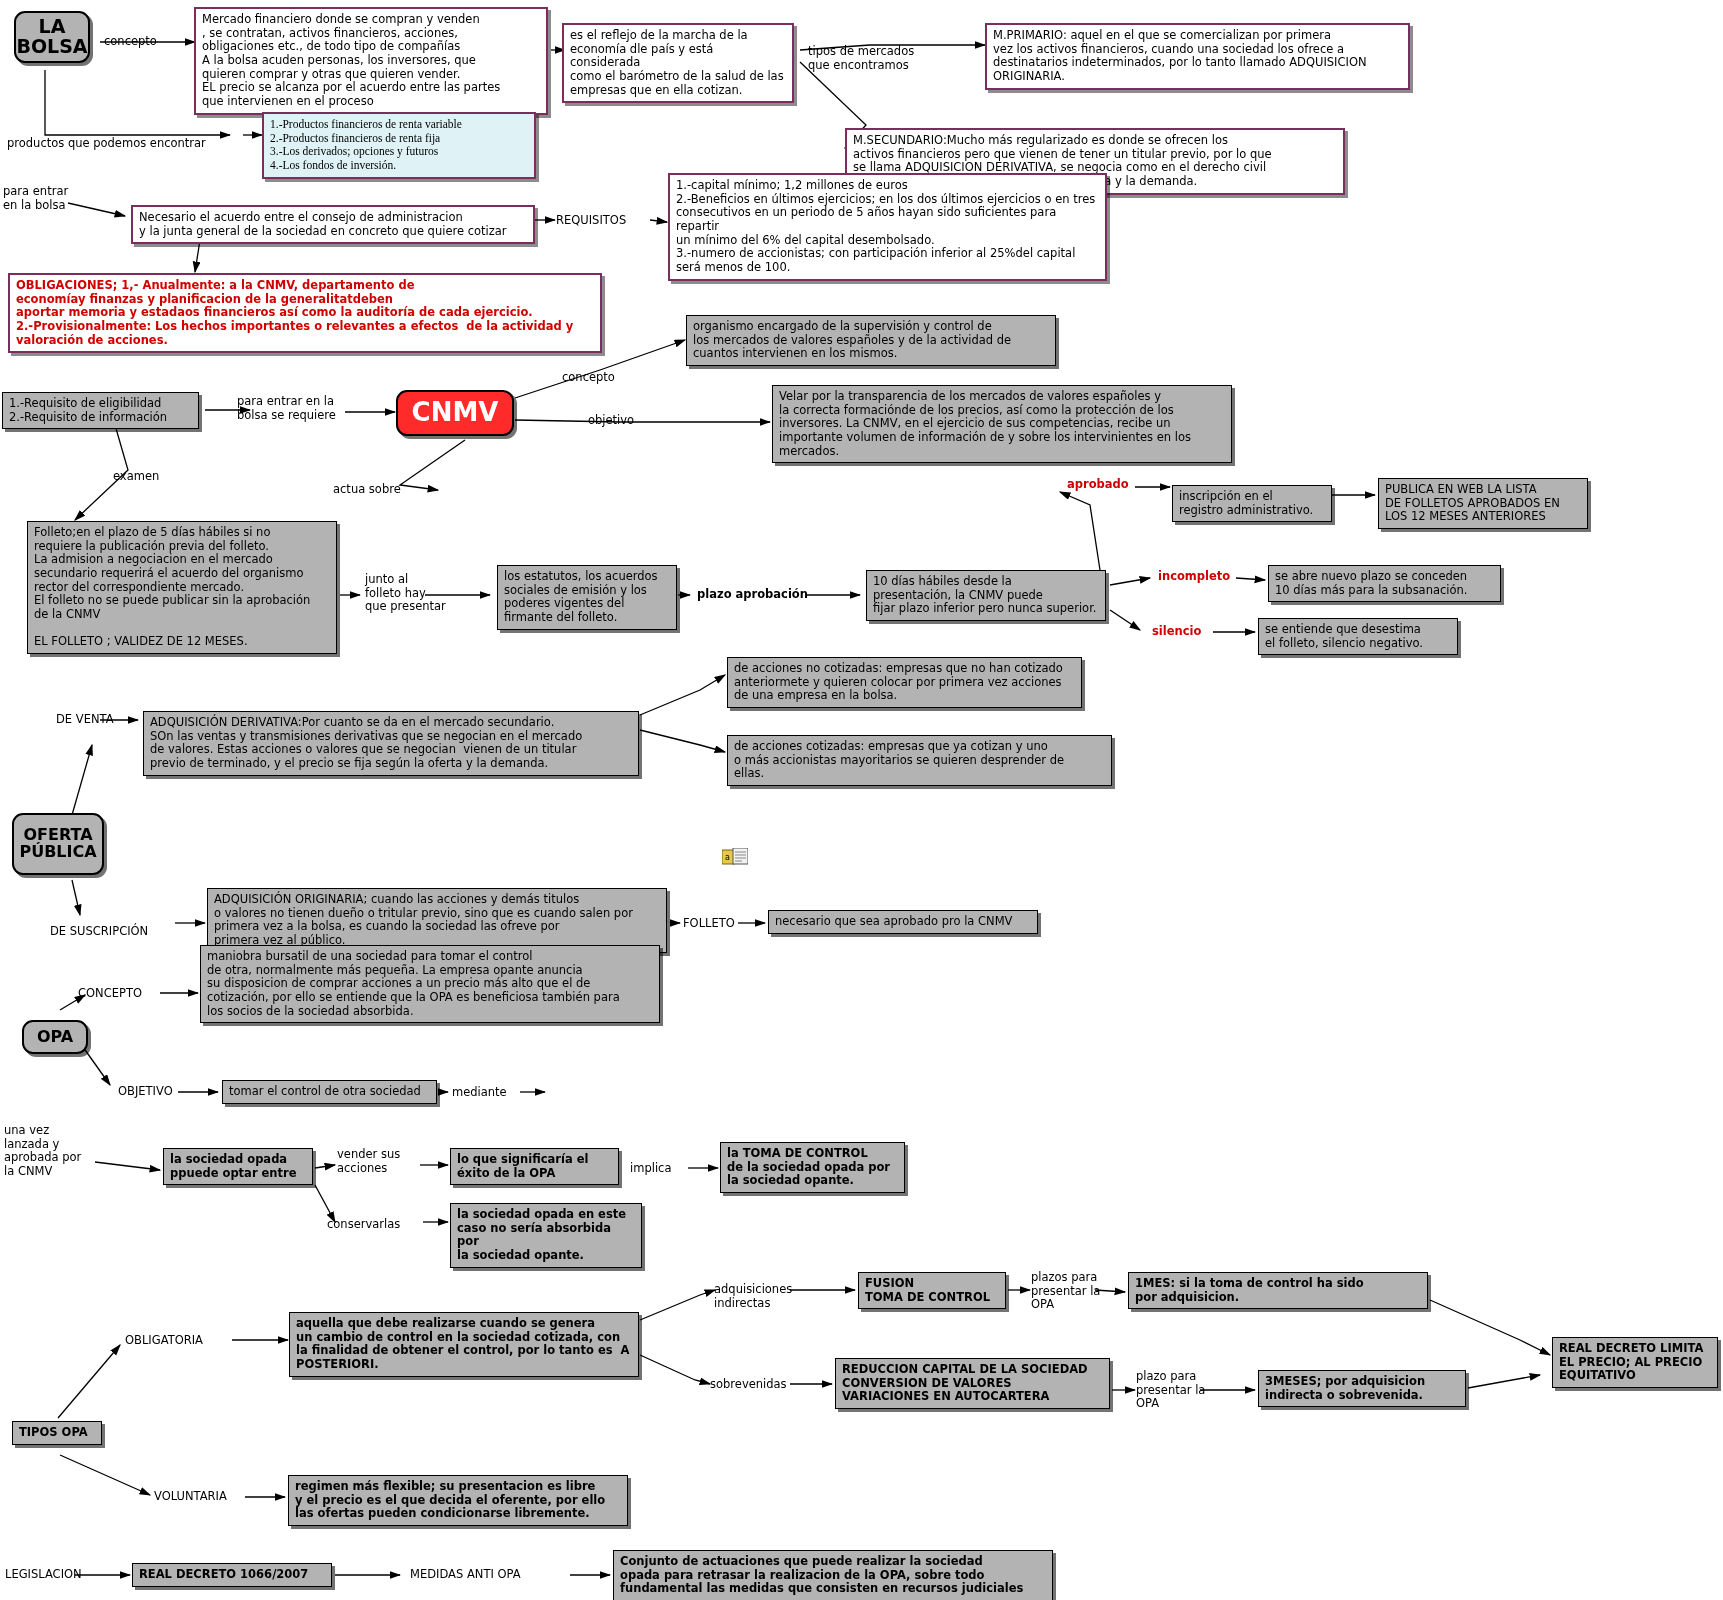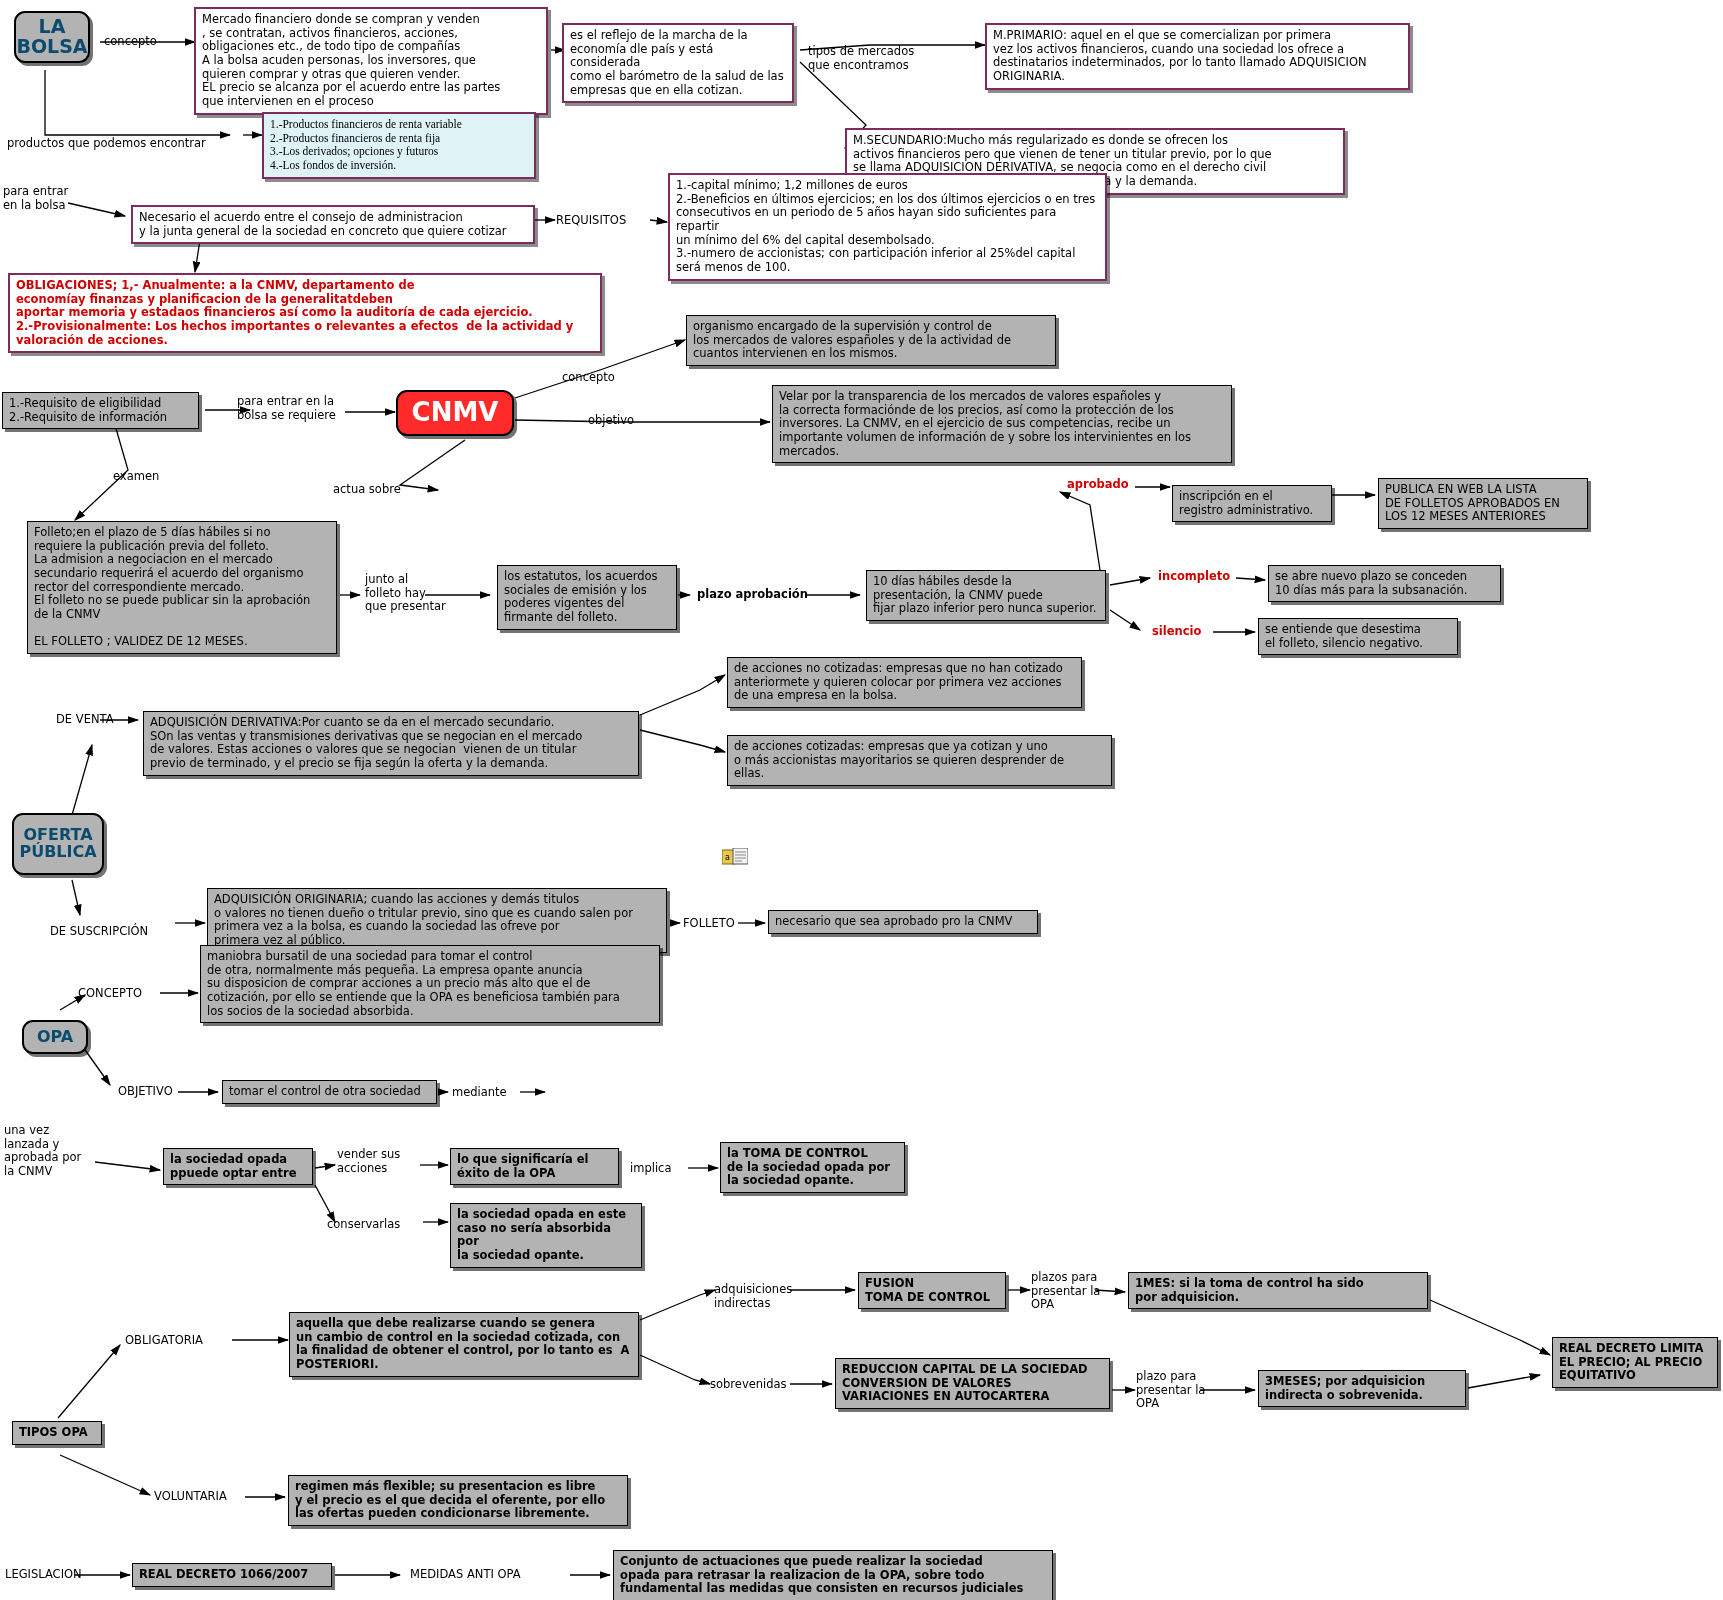--- a/index.html
+++ b/index.html
@@ -68,21 +68,21 @@
     padding: 4px 6px;
     color: #d00000;
     font-weight: bold;
   }
   
   .title-node {
     background: #b3b3b3;
     border: 2px solid #000;
     border-radius: 11px;
     box-shadow: 3px 3px 0 rgba(0,0,0,0.55);
-    color: #0c4a6e;
+    color: #000000;
     font-weight: bold;
     font-size: 19px;
     text-align: center;
     display: flex;
     align-items: center;
     justify-content: center;
     line-height: 1.05;
   }
   .title-node.small { font-size: 16px; }
   .title-node.xl { font-size: 26px; }

